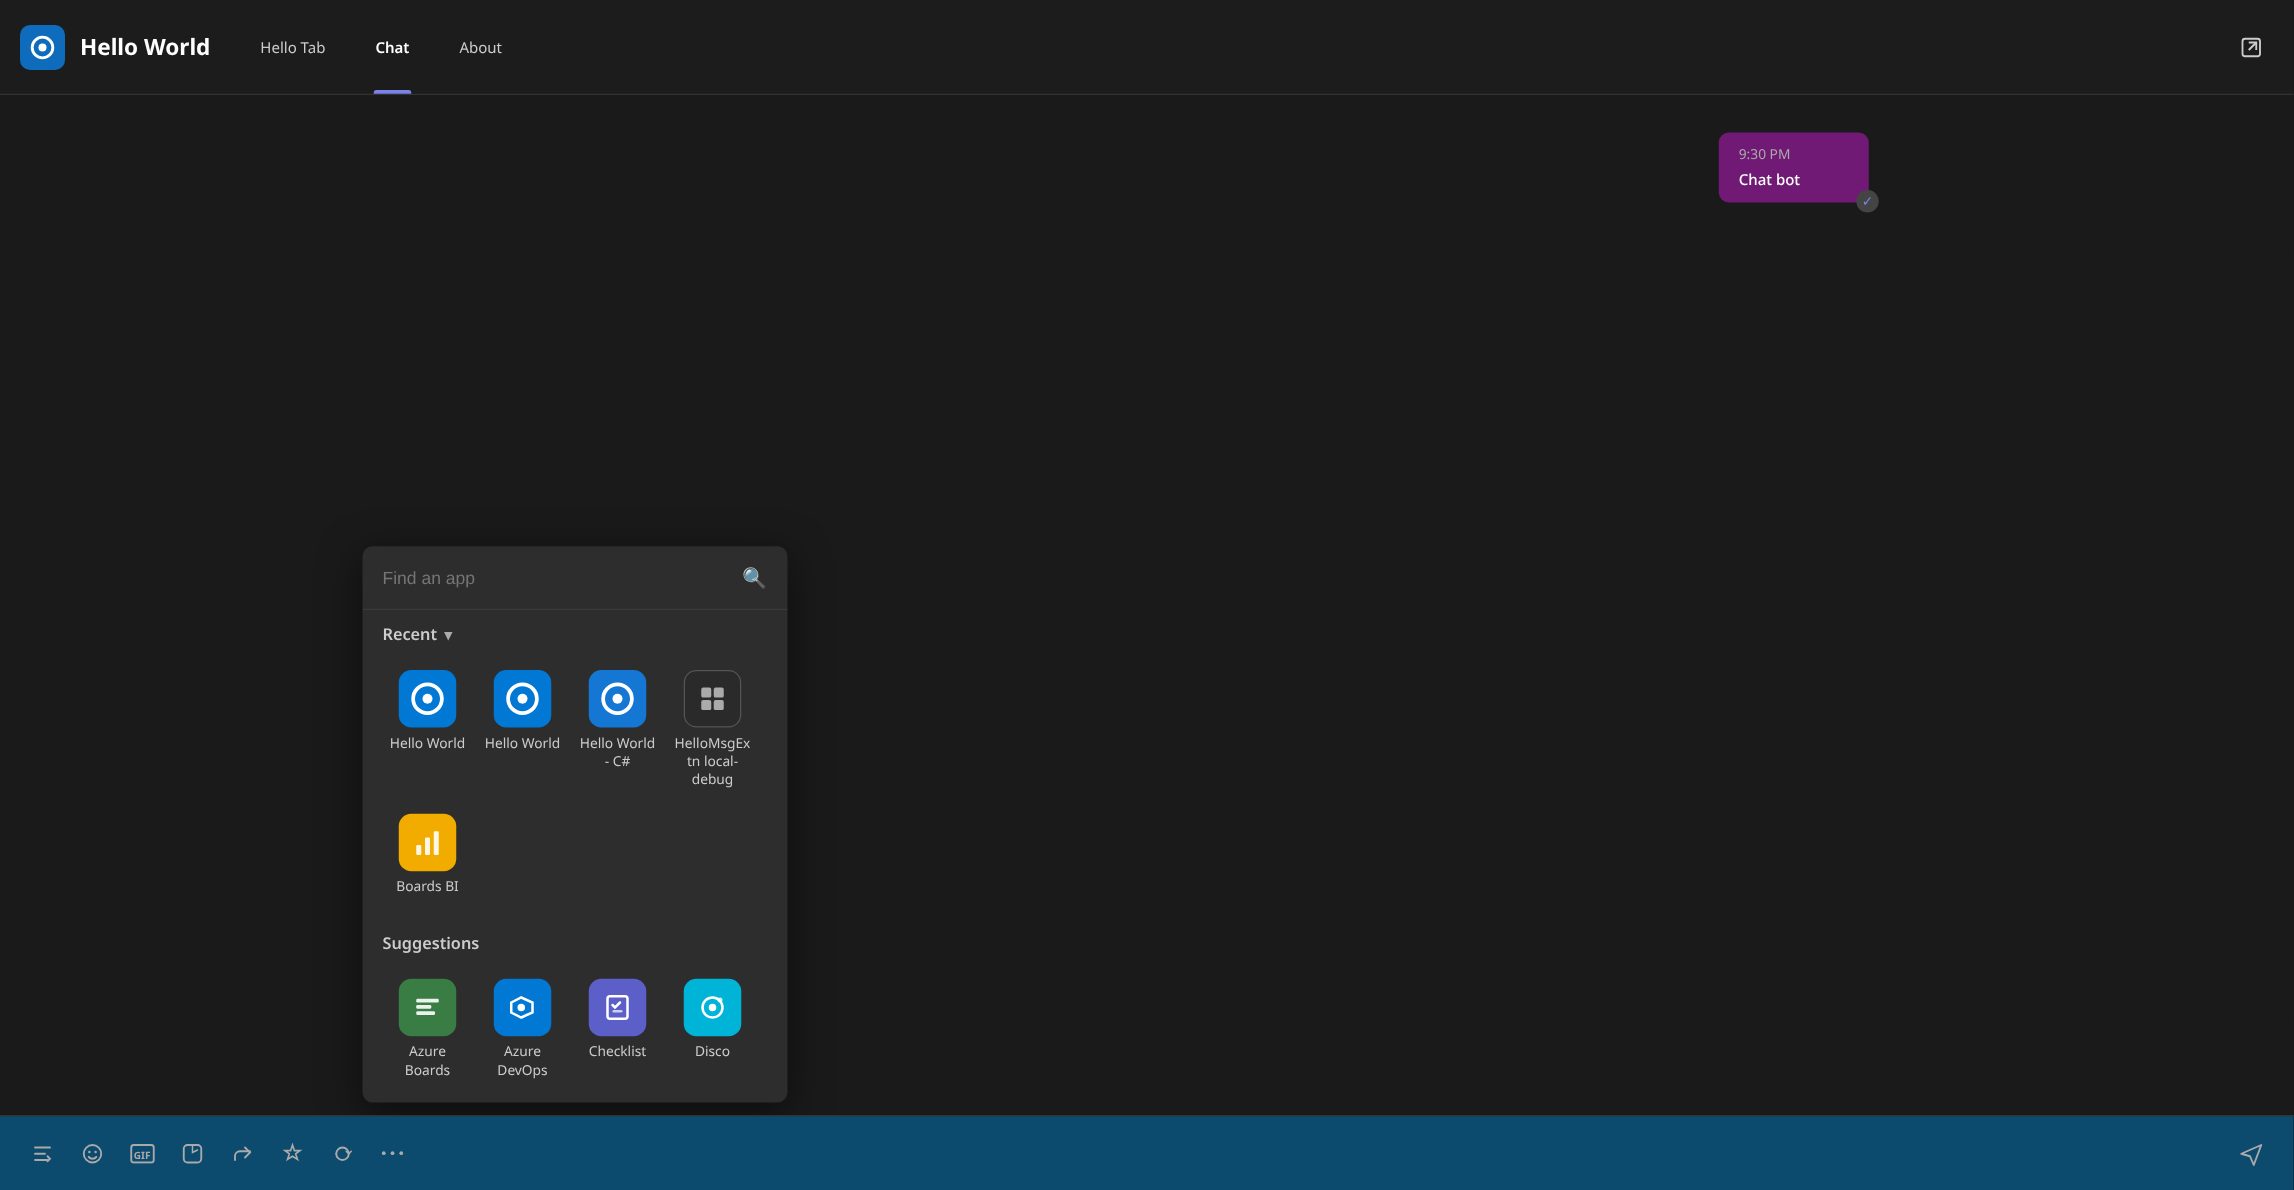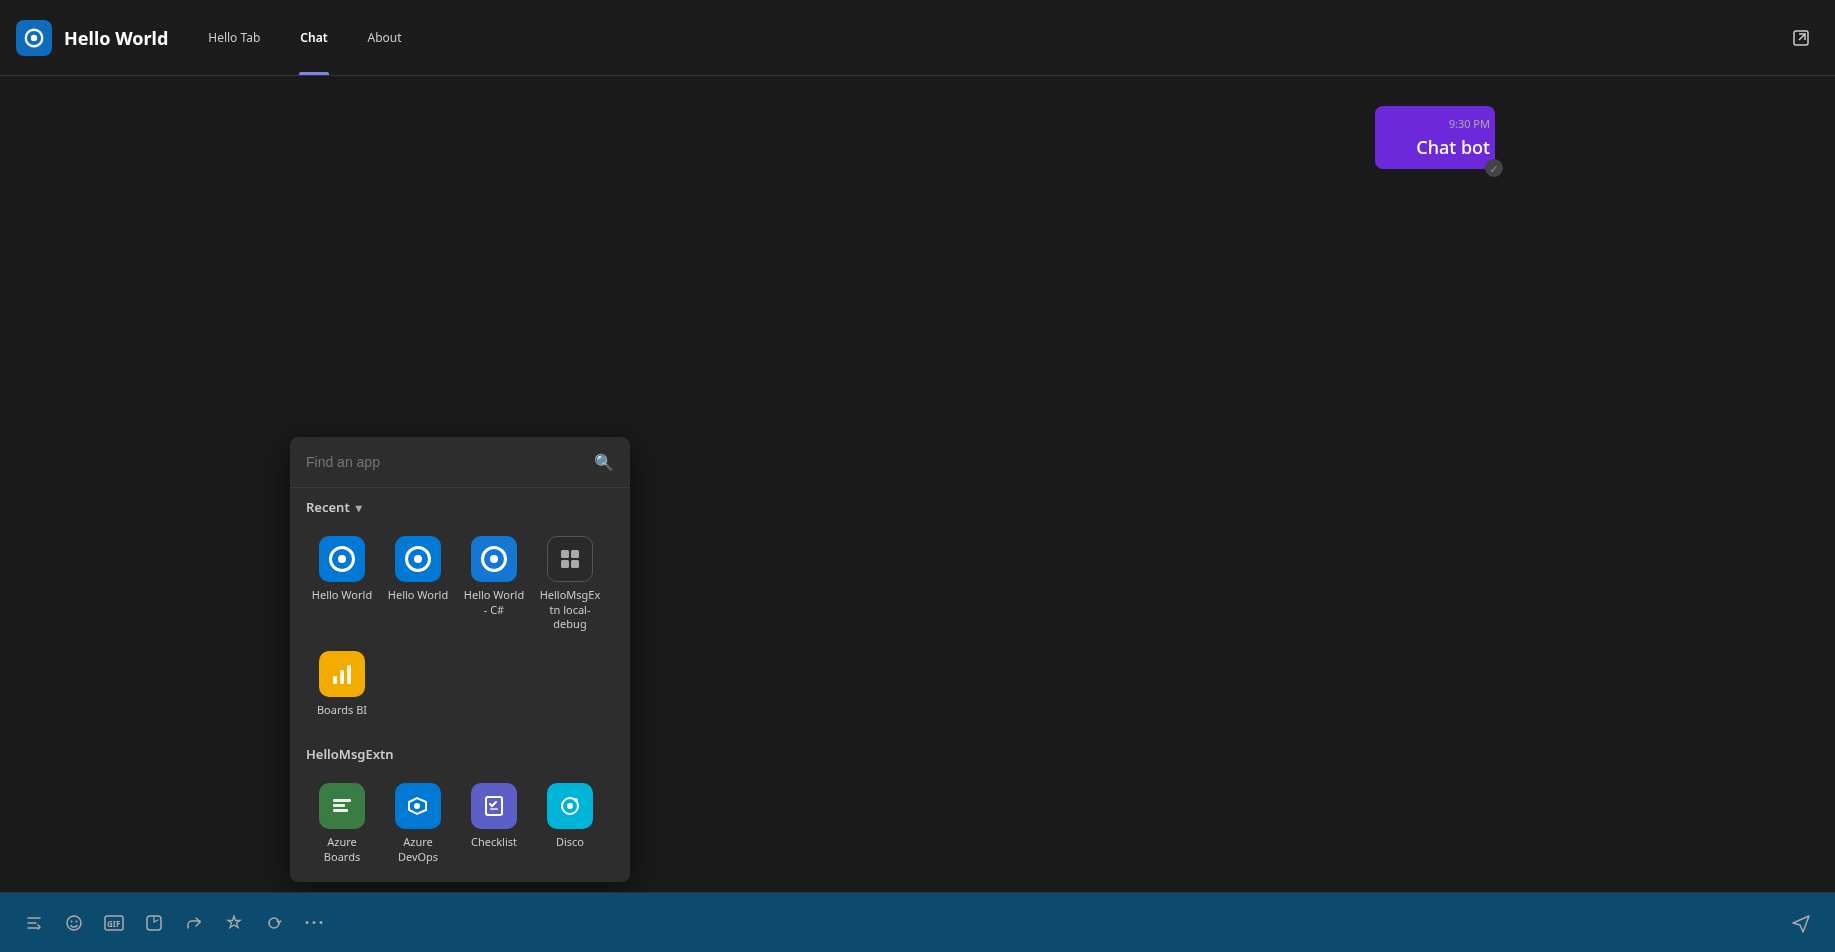--- a/index.html
+++ b/index.html
@@ -97,33 +97,33 @@
       position: relative;
       background: #1a1a1a;
       overflow: hidden;
     }
 
     
     .chat-bubble {
       position: absolute;
       top: 30px;
       right: 340px;
-      background: #6d28d9;
+      background: #701a75;
       border-radius: 8px;
-      padding: 10px 5px;
+      padding: 10px 16px;
       min-width: 120px;
-      text-align: right;
+      text-align: left;
     }
     .chat-bubble-time {
       font-size: 11px;
       color: #aaa;
       margin-bottom: 4px;
     }
     .chat-bubble-text {
-      font-size: 18px;
+      font-size: 12px;
       font-weight: 500;
       color: #fff;
     }
     .chat-bubble-check {
       position: absolute;
       bottom: -8px;
       right: -8px;
       width: 18px;
       height: 18px;
       background: #444;
@@ -384,21 +384,21 @@
             <rect x="5" y="16" width="4" height="8" rx="1" fill="#fff" opacity="0.9"></rect>
             <rect x="12" y="10" width="4" height="14" rx="1" fill="#fff" opacity="0.9"></rect>
             <rect x="19" y="5" width="4" height="19" rx="1" fill="#fff" opacity="0.9"></rect>
           </svg>
         </div>
         <span class="app-label">Boards BI</span>
       </div>
     </div>
 
     <div class="app-section-header">
-      <span>HelloMsgExtn</span>
+      <span>Suggestions</span>
     </div>
     <div class="app-grid">
 
       <div class="app-item">
         <div class="app-icon green">
           <svg width="28" height="28" viewBox="0 0 28 28" fill="none">
             <rect x="5" y="7" width="18" height="3" rx="1" fill="#fff" opacity="0.9"></rect>
             <rect x="5" y="12" width="12" height="3" rx="1" fill="#fff" opacity="0.9"></rect>
             <rect x="5" y="17" width="15" height="3" rx="1" fill="#fff" opacity="0.9"></rect>
           </svg>

